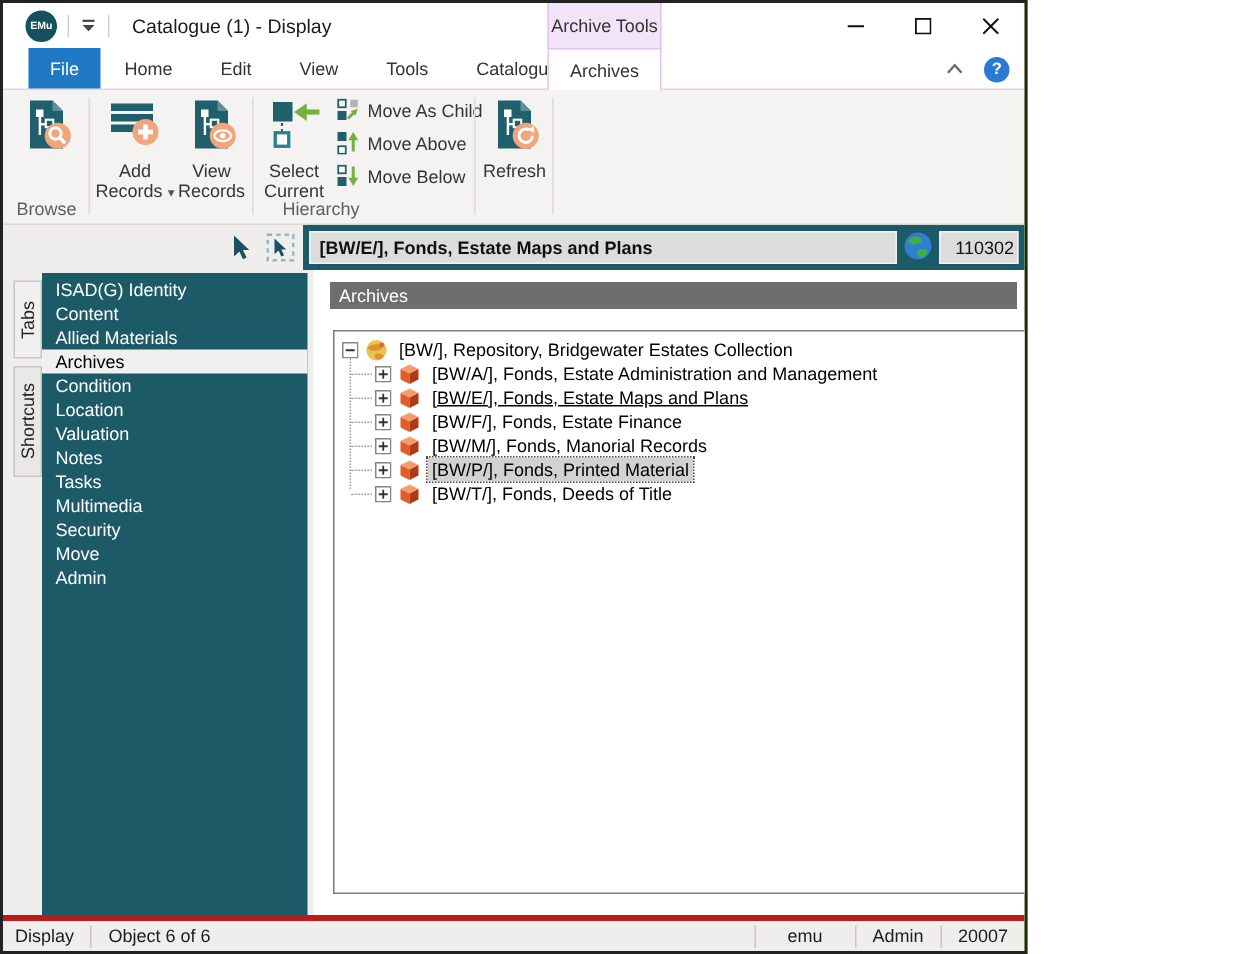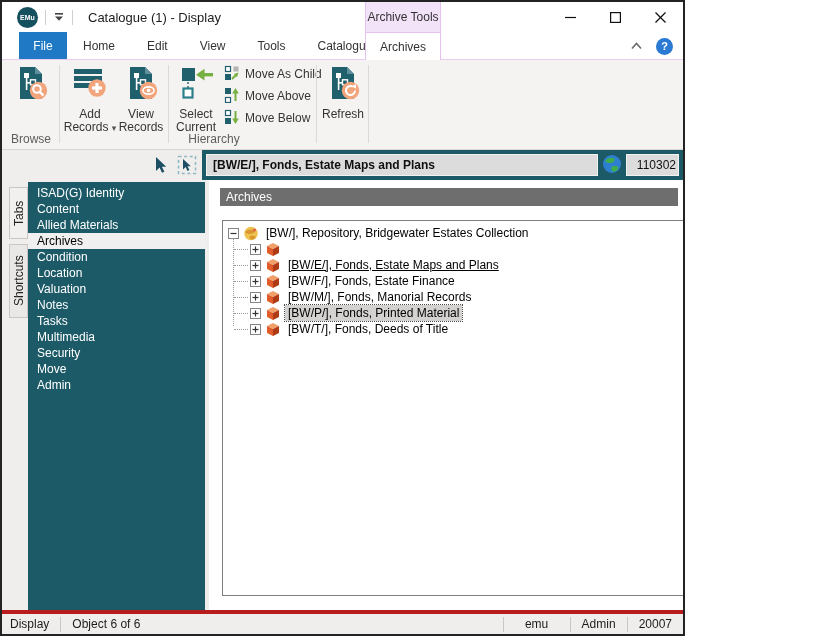--- a/index.html
+++ b/index.html
@@ -332,20 +332,21 @@
                   <line x1="5.5" y1="2.5" x2="5.5" y2="8.5" stroke="#333" stroke-width="1.2"></line>
                 </svg>
             </span>
             <span class="node-icon">
               <svg width="16" height="16" viewBox="0 0 16 16">
                   <polygon points="2,5 8,2 14,5 8,8" fill="#f2a06a"></polygon>
                   <polygon points="2,5 8,8 8,15 2,12" fill="#e05c2a"></polygon>
                   <polygon points="8,8 14,5 14,12 8,15" fill="#b13a16"></polygon>
                 </svg>
             </span>
+            <span class="tree-label">[BW/A/], Fonds, Estate Administration and Management</span>
           </div>
           <div class="tree-row child">
             <span class="expander">
               <svg width="11" height="11" viewBox="0 0 11 11">
                   <rect x="0.5" y="0.5" width="10" height="10" fill="#fff" stroke="#848484"></rect>
                   <line x1="2.5" y1="5.5" x2="8.5" y2="5.5" stroke="#333" stroke-width="1.2"></line>
                   <line x1="5.5" y1="2.5" x2="5.5" y2="8.5" stroke="#333" stroke-width="1.2"></line>
                 </svg>
             </span>
             <span class="node-icon">

